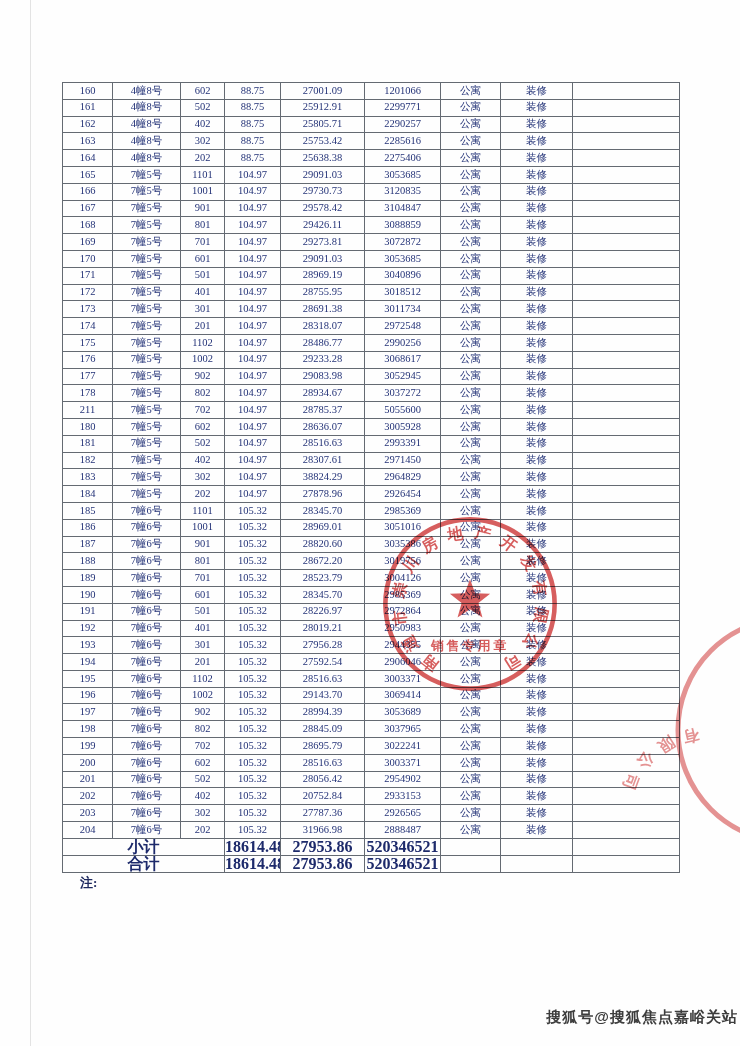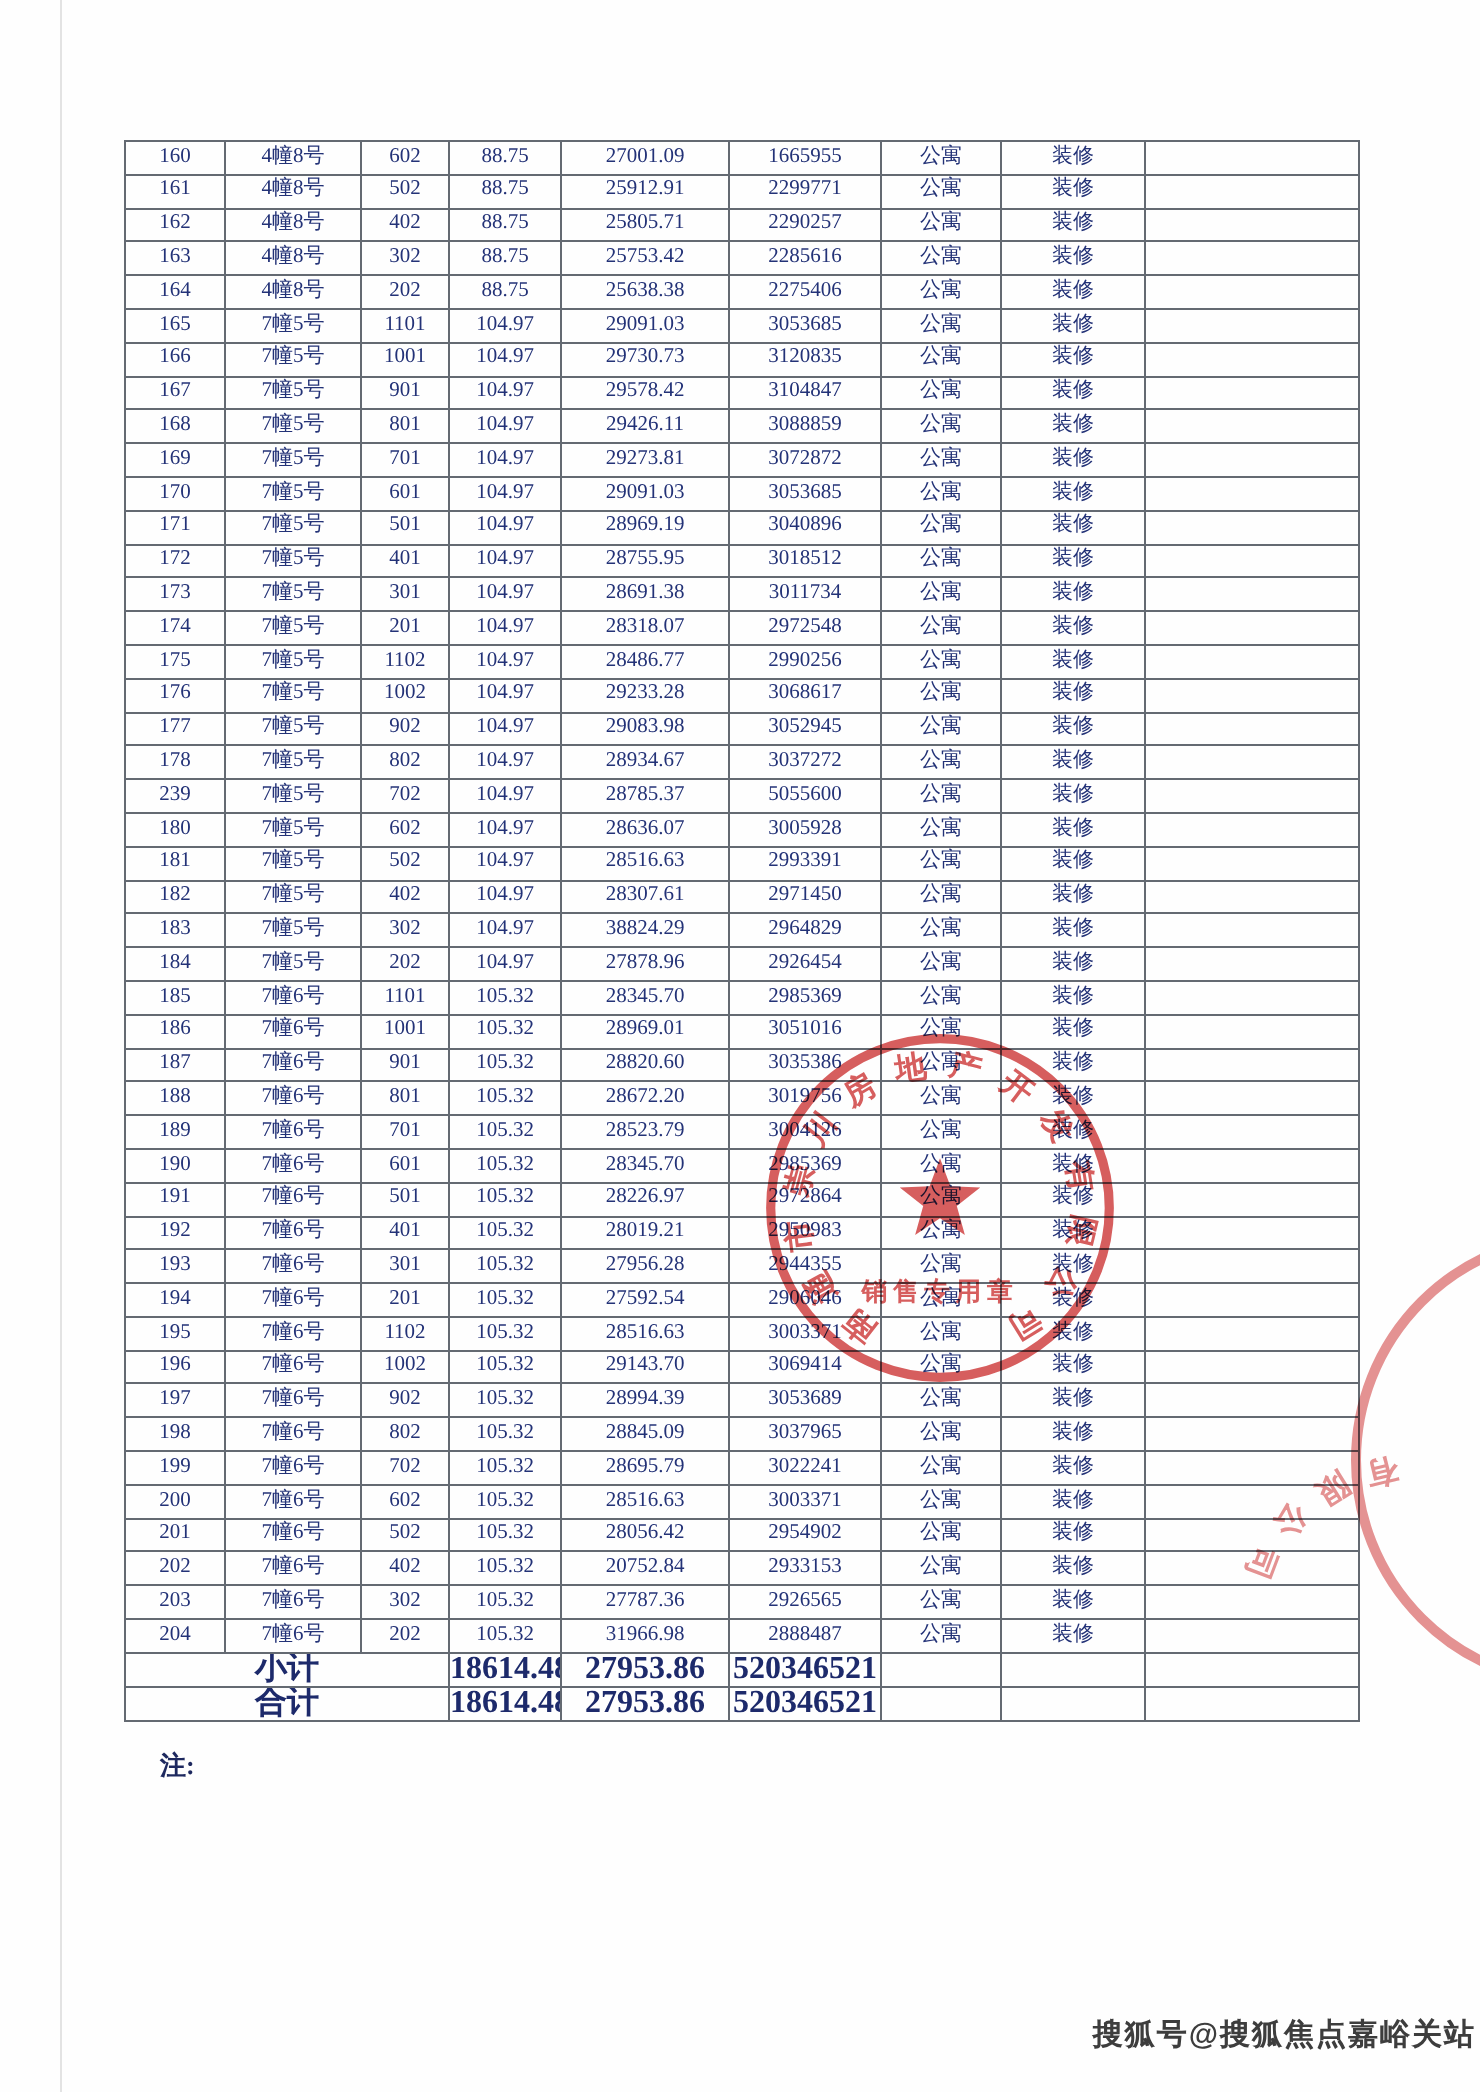--- a/index.html
+++ b/index.html
@@ -6,21 +6,21 @@
   .page{
     position:relative;width:740px;height:1046px;background:#fefefe;
     font-family:"Liberation Serif", serif;overflow:hidden;
   }
   .scan-line-left{
     position:absolute;left:30px;top:0;width:1px;height:100%;
     background:#e3e3e3;
   }
   .table-wrap{position:absolute;left:62px;top:70px;}
   table.price{
-    border-collapse:collapse;table-layout:fixed;width:617px;
+    border-collapse:collapse;table-layout:fixed;width:617px;margin-top:12px;
   }
   table.price td{
     border:1px solid #646a72;
     color:#233277;
     font-size:10.5px;
     line-height:1;
     text-align:center;
     vertical-align:middle;
     height:15.8px;
     padding:0;
@@ -74,21 +74,21 @@
           <col style="width:72px">
           <col style="width:107px">
       </colgroup>
       <tbody>
           <tr>
             <td>160</td>
             <td>4幢8号</td>
             <td>602</td>
             <td>88.75</td>
             <td>27001.09</td>
-            <td>1665955</td>
+            <td>1201066</td>
             <td>公寓</td>
             <td>装修</td>
             <td></td>
           </tr>
           <tr>
             <td>161</td>
             <td>4幢8号</td>
             <td>502</td>
             <td>88.75</td>
             <td>25912.91</td>
@@ -278,21 +278,21 @@
             <td>7幢5号</td>
             <td>802</td>
             <td>104.97</td>
             <td>28934.67</td>
             <td>3037272</td>
             <td>公寓</td>
             <td>装修</td>
             <td></td>
           </tr>
           <tr>
-            <td>239</td>
+            <td>211</td>
             <td>7幢5号</td>
             <td>702</td>
             <td>104.97</td>
             <td>28785.37</td>
             <td>5055600</td>
             <td>公寓</td>
             <td>装修</td>
             <td></td>
           </tr>
           <tr>

